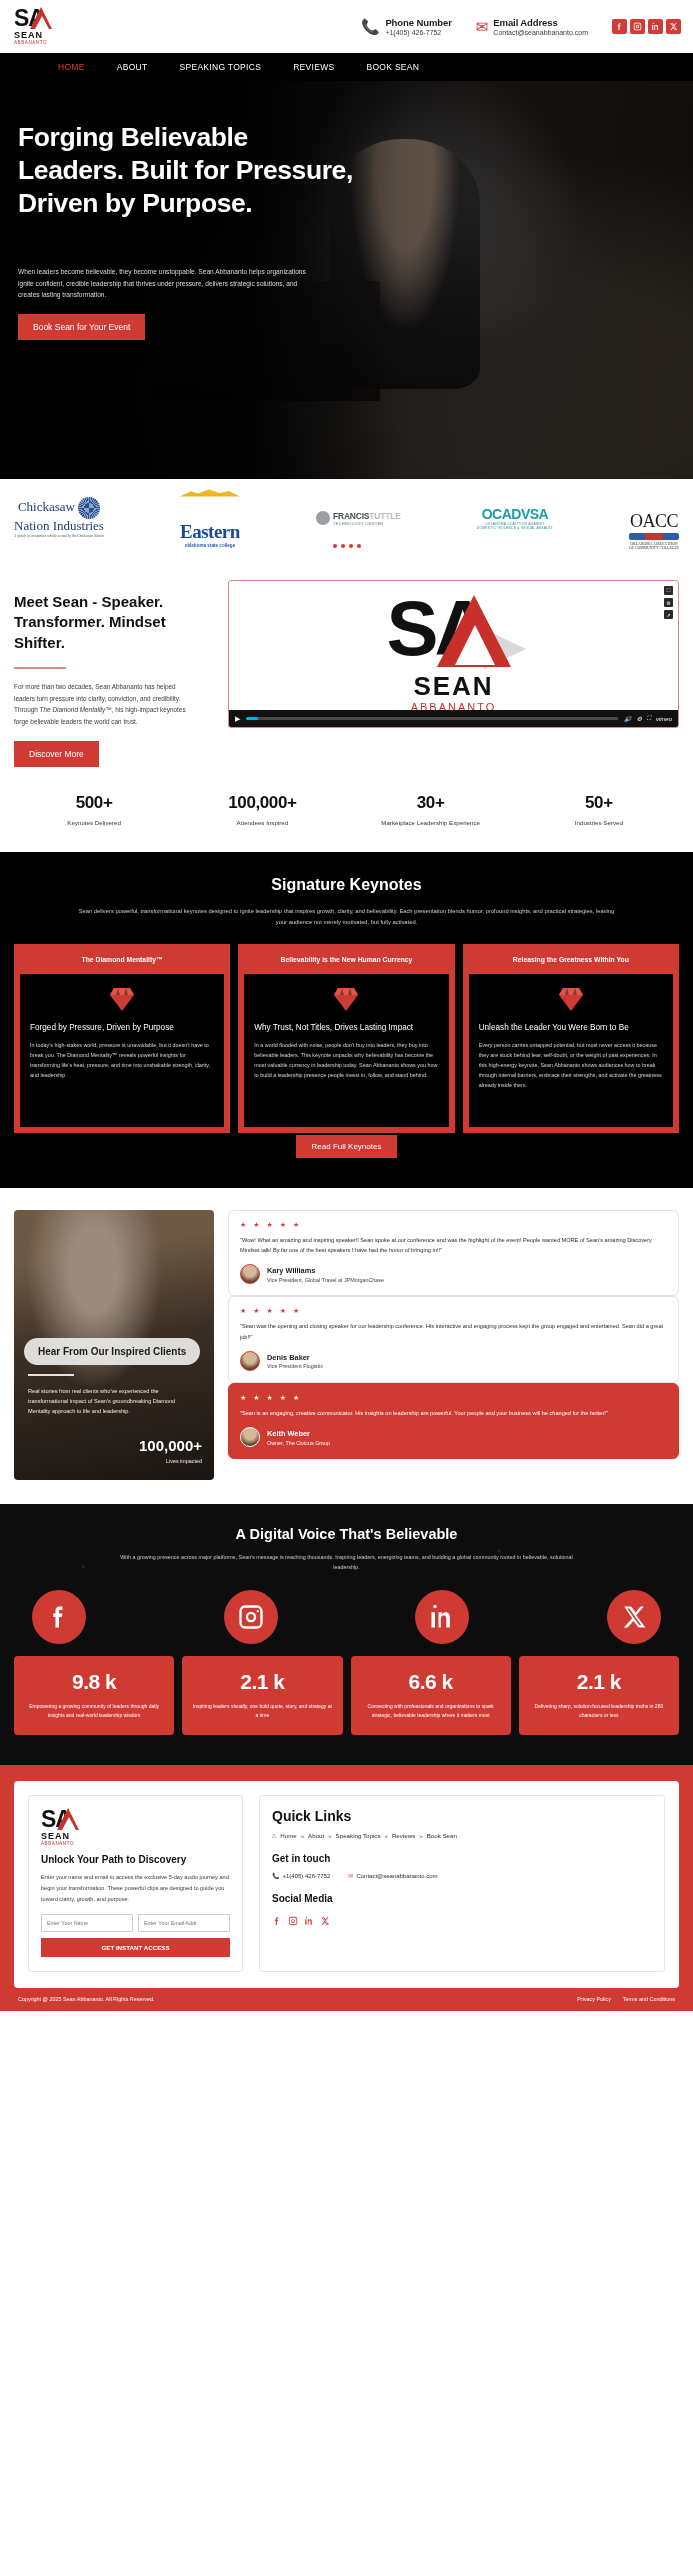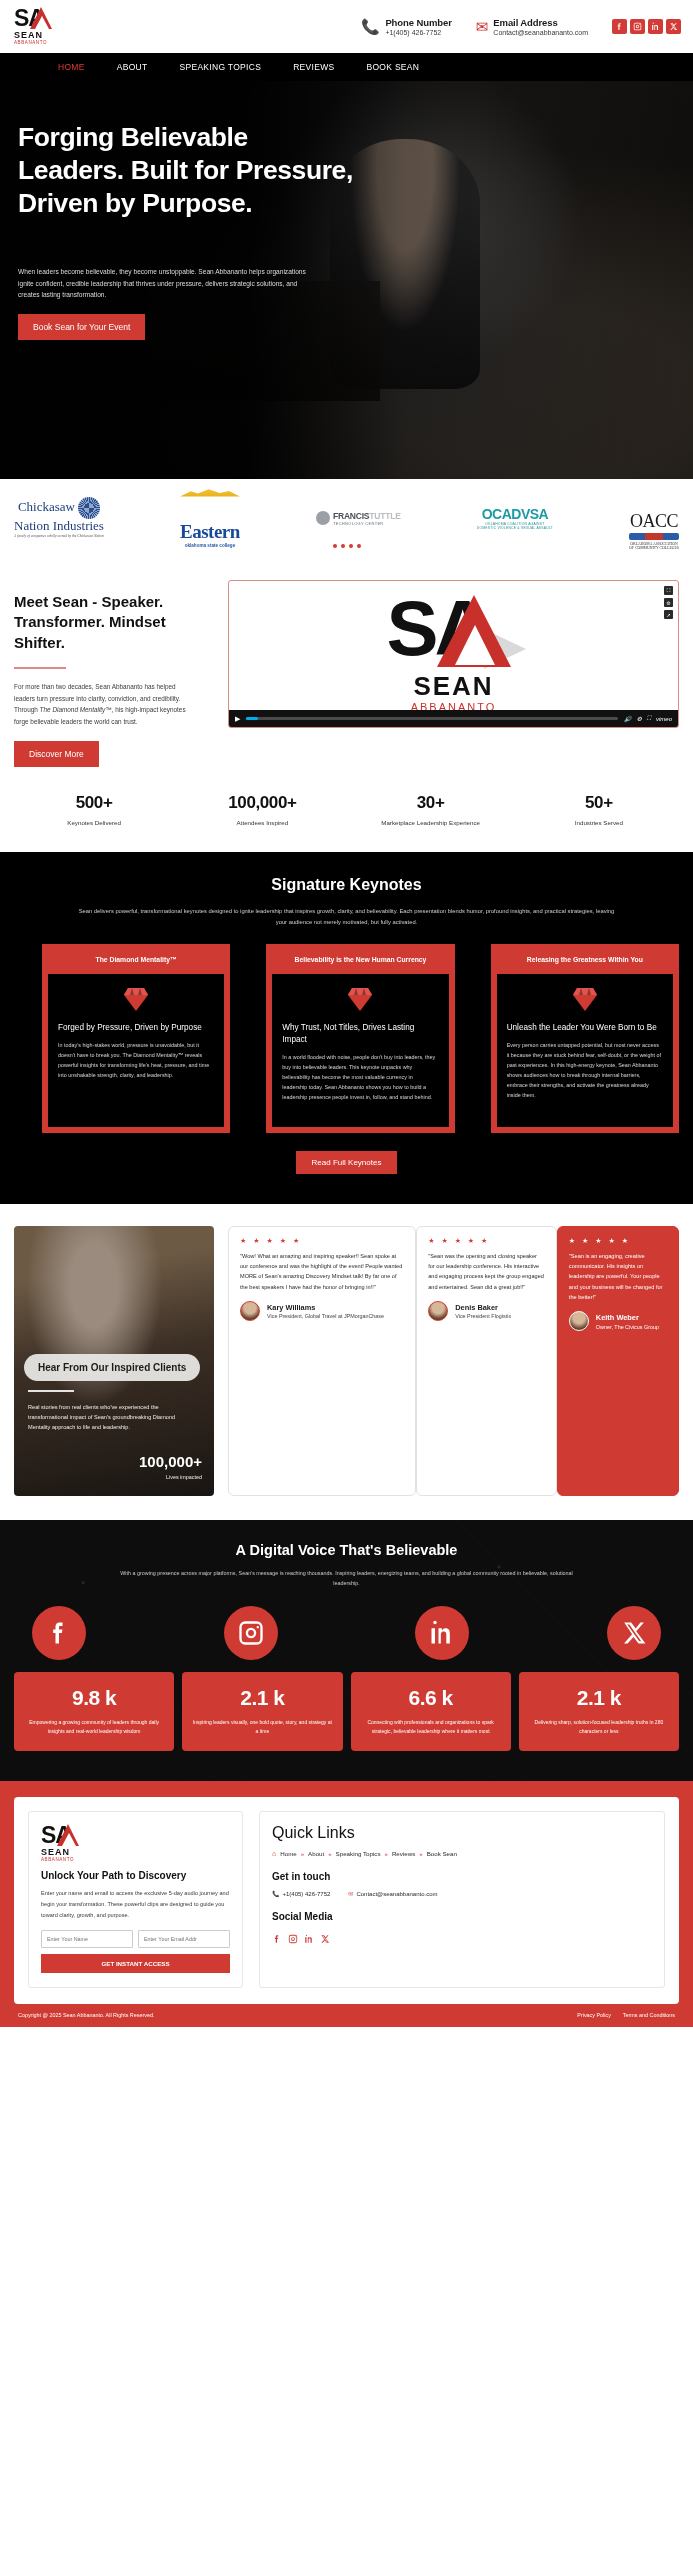--- a/index.html
+++ b/index.html
@@ -175,45 +175,45 @@
   .stat .l{ font-size:6.2px; color:#333; margin-top:6px;}
 
   
   .keynotes{ background:#000; padding:24px 14px 30px; }
   .keynotes h2{ color:#fff; text-align:center; font-size:16px; font-weight:bold;}
   .keynotes .lead{
     color:#cfcfcf; font-size:5.8px; line-height:1.85; text-align:center;
     width:540px; margin:12px auto 0;
   }
   .kcards{ display:flex; gap:8px; margin-top:16px; align-items:flex-start;}
-  .kcard{ flex:1; background:#cf3a33; padding:5px 5px 5px;margin-left:28px; }
+  .kcard{ flex:1; background:#cf3a33; padding:5px 5px 5px; }
   .kcard .ktitle{ color:#fff; font-size:6.8px; font-weight:bold; text-align:center; padding:6px 4px 8px; line-height:1.5;}
   .kbody{ background:#000; border:1px solid #cf3a33; padding:12px 10px 18px; min-height:155px;}
   .diamond{ width:24px; height:26px; margin:0 auto 10px; position:relative;}
   .diamond svg{ width:24px; height:26px; display:block;}
   .kbody h3{ color:#fff; font-size:8.2px; line-height:1.45; font-weight:normal; margin-bottom:6px;}
   .kbody p{ color:#d6d6d6; font-size:5.4px; line-height:1.85;}
-  .kcta{ text-align:center; margin-top:18px;}
+  .kcta{ text-align:center; margin-top:2px;}
   .kcta .btn-red{ margin-top:0; padding:7px 16px; font-size:8px;}
 
   
   .testi{ background:#fff; padding:22px 14px 24px; display:flex; gap:14px;}
   .t-left{ width:200px; position:relative; border-radius:4px; overflow:hidden; height:270px;
      background:
        radial-gradient(ellipse at 40% 22%, #9a8b7e 0 14%, rgba(0,0,0,0) 40%),
        linear-gradient(170deg,#6d5a45 0 18%, #3c2f25 48%, #191512 100%);}
   .t-badge{
     position:absolute; left:10px; top:128px; background:rgba(235,233,230,.93);
     border-radius:30px; padding:8px 14px; font-size:10px; font-weight:bold; color:#1c1c1c;
   }
   .t-rule{ position:absolute; left:14px; top:164px; width:46px; height:2px; background:#e4e4e4; }
   .t-desc{ position:absolute; left:14px; top:176px; width:168px; color:#eee; font-size:5.6px; line-height:1.8;}
   .t-num{ position:absolute; right:12px; bottom:26px; color:#fff; font-size:15px; font-weight:bold;}
   .t-numl{ position:absolute; right:12px; bottom:16px; color:#eee; font-size:5.4px;}
-  .t-right{ flex:1; display:flex; flex-direction:row; }
+  .t-right{ flex:1; display:flex; flex-direction:column; }
   .tcard{ border:1px solid #e2e2e2; border-radius:6px; padding:10px 11px 11px; background:#fff;}
   .tcard.red{ background:#cf3a33; border-color:#cf3a33;}
   .stars{ color:#cf3a33; font-size:7px; letter-spacing:2.5px; margin-bottom:6px;}
   .tcard.red .stars{ color:#fff; }
   .tcard p.q{ font-size:5.6px; line-height:1.85; color:#2b2b2b;}
   .tcard.red p.q{ color:#fff; }
   .tmeta{ display:flex; align-items:center; gap:7px; margin-top:9px;}
   .tav{ width:20px;height:20px;border-radius:50%; border:1.2px solid #cf3a33;
      background:radial-gradient(circle at 50% 32%, #d7b79a 0 38%, #6b4a33 70%, #2e2119 100%);}
   .tcard.red .tav{ border-color:#fff; }
@@ -250,21 +250,21 @@
   .fleft h3{ font-size:10px; font-weight:bold; color:#111; margin-bottom:7px;}
   .fleft p{ font-size:5.6px; line-height:1.9; color:#3a3a3a;}
   .finputs{ display:flex; gap:5px; margin-top:10px;}
   .finputs input{
     flex:1; border:1px solid #ccc; font-size:5.4px; padding:5px 5px; color:#333;
     font-family:"Liberation Sans", sans-serif; border-radius:1px;
   }
   .fbtn{ margin-top:6px; width:100%; background:#cf3a33; color:#fff; border:none; font-size:6.2px;
      padding:6px 0; font-weight:bold; cursor:pointer; font-family:"Liberation Sans", sans-serif;}
   .fright{ flex:1; border:1px solid #e6e6e6; border-radius:3px; padding:12px 12px 14px;}
-  .fright h3{ font-size:16px; font-weight:normal; color:#111;}
+  .fright h3{ font-size:14px; font-weight:bold; color:#111;}
   .flinks{ display:flex; align-items:center; flex-wrap:wrap; gap:4px; margin-top:8px; font-size:6.2px; color:#2b2b2b;}
   .flinks .sep{ color:#cf3a33; font-size:6px;}
   .flinks .home-ico{ color:#cf3a33; font-size:7px;}
   .fright h4{ font-size:10px; font-weight:bold; color:#111; margin-top:14px;}
   .fcontacts{ display:flex; gap:18px; margin-top:8px; font-size:6px; color:#2b2b2b; align-items:center;}
   .fcontacts span.i{ color:#cf3a33; margin-right:3px;}
   .fsocials{ display:flex; gap:6px; margin-top:8px; align-items:center;}
   .fsocials svg{ width:10px; height:10px; fill:#cf3a33;}
   .fbottom{ display:flex; align-items:center; padding:8px 4px 9px; font-size:5.4px; color:#fff;}
   .fbottom .sp{ flex:1;}

